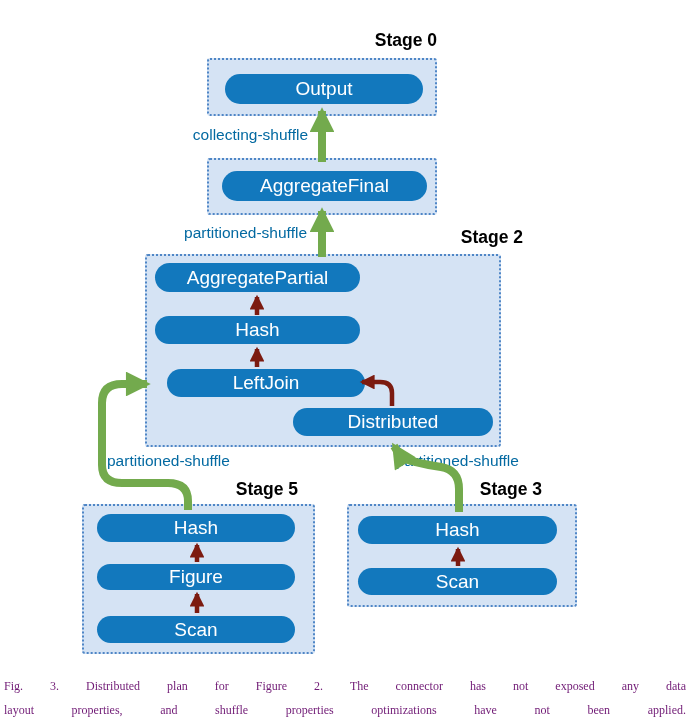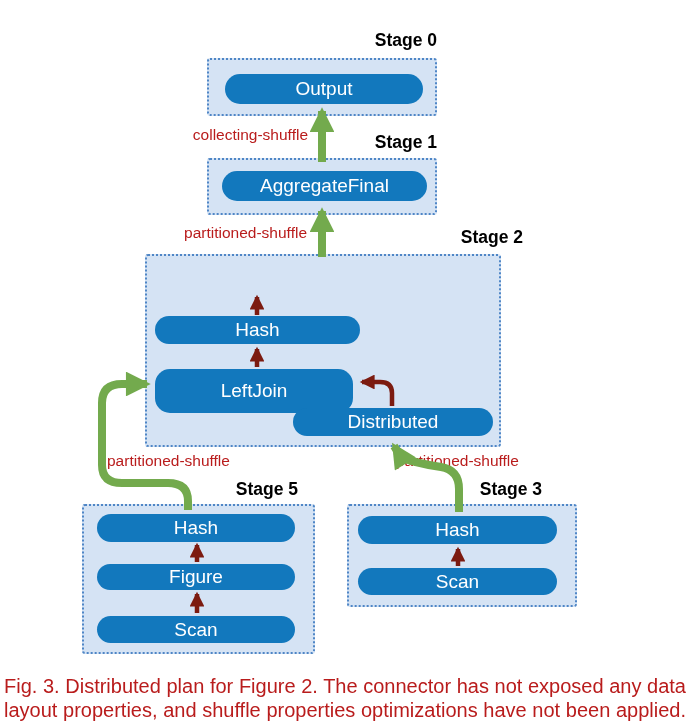--- a/index.html
+++ b/index.html
@@ -14,54 +14,54 @@
   .node{
     position:absolute;background:#1278bd;border-radius:15px;color:#ffffff;
     font-size:19px;text-align:center;box-sizing:border-box;
     display:flex;align-items:center;justify-content:center;
   }
   .stage-label{
     position:absolute;width:120px;text-align:right;font-weight:bold;
     font-size:17.5px;color:#000000;white-space:nowrap;
   }
   .shuffle-label{
-    position:absolute;font-size:15.5px;color:#b91c1c;white-space:nowrap;
+    position:absolute;font-size:15.5px;color:#0369a1;white-space:nowrap;
   }
   .shuffle-label.right-align{width:160px;text-align:right;}
   .arrow-layer{position:absolute;left:0;top:0;pointer-events:none;}
   .caption{
     position:absolute;left:4px;top:654px;width:682px;
-    font-family:Liberation Sans, sans-serif;font-size:20px;line-height:23.5px;
-    color:#b91c1c;
+    font-family:Liberation Serif, serif;font-size:12px;line-height:23.5px;
+    color:#701a75;
   }
   .caption .line{display:block;}
   .caption .just{text-align:justify;text-align-last:justify;}
 </style>
 </head>
 <body>
 
 <div class="canvas">
 
   <div class="stage-label" style="left:317px;top:9px;">Stage 0</div>
-  <div class="stage-label" style="left:317px;top:111px;">Stage 1</div>
   <div class="stage-label" style="left:403px;top:206px;">Stage 2</div>
   <div class="stage-label" style="left:178px;top:458px;">Stage 5</div>
   <div class="stage-label" style="left:422px;top:458px;">Stage 3</div>
 
   <div class="stage-box" style="left:207px;top:37px;width:230px;height:58px;">
     <div class="node" style="left:16px;top:14px;width:198px;height:30px;">Output</div>
   </div>
 
   <div class="stage-box" style="left:207px;top:137px;width:230px;height:57px;">
     <div class="node" style="left:13px;top:11px;width:205px;height:30px;">AggregateFinal</div>
   </div>
 
   <div class="stage-box" style="left:145px;top:233px;width:356px;height:193px;">
+    <div class="node" style="left:8px;top:7px;width:205px;height:29px;">AggregatePartial</div>
     <div class="node" style="left:8px;top:60px;width:205px;height:28px;">Hash</div>
-    <div class="node" style="left:8px;top:113px;width:198px;height:44px;">LeftJoin</div>
+    <div class="node" style="left:20px;top:113px;width:198px;height:28px;">LeftJoin</div>
     <div class="node" style="left:146px;top:152px;width:200px;height:28px;">Distributed</div>
   </div>
 
   <div class="stage-box" style="left:82px;top:483px;width:233px;height:150px;">
     <div class="node" style="left:13px;top:8px;width:198px;height:28px;">Hash</div>
     <div class="node" style="left:13px;top:58px;width:198px;height:26px;">Figure</div>
     <div class="node" style="left:13px;top:110px;width:198px;height:27px;">Scan</div>
   </div>
 
   <div class="stage-box" style="left:347px;top:483px;width:230px;height:103px;">

